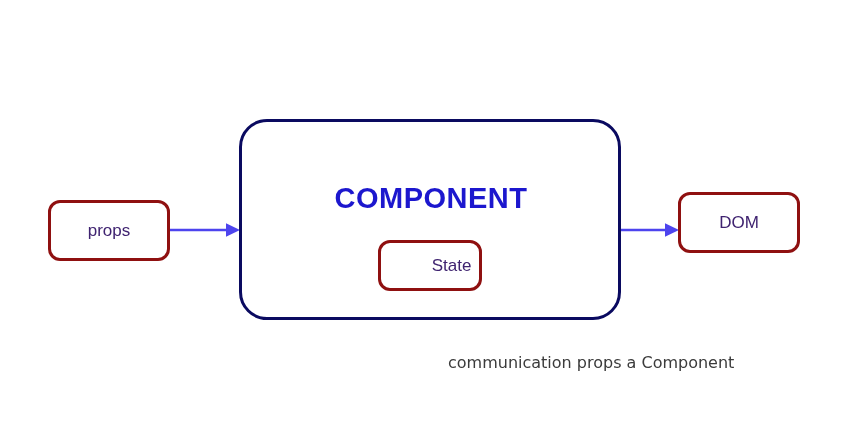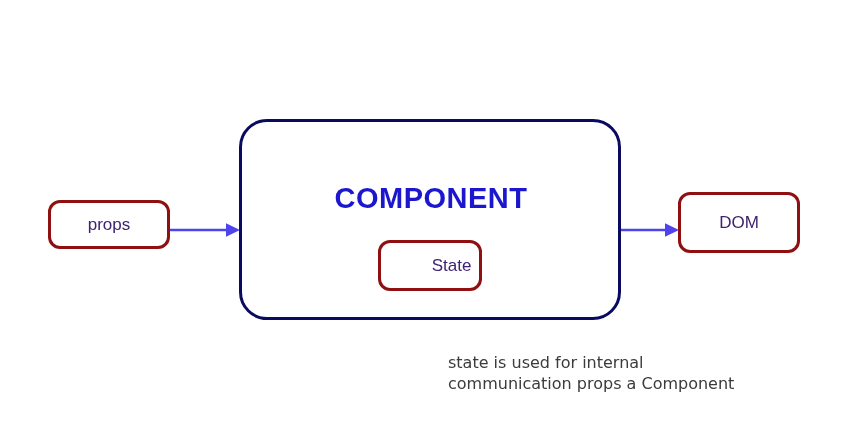--- a/index.html
+++ b/index.html
@@ -46,21 +46,21 @@
     color: var(--component-text);
     font-size: 29px;
     font-weight: bold;
     letter-spacing: 0.5px;
     margin-left: 12px;
   }
   .props-box {
     left: 48px;
     top: 200px;
     width: 122px;
-    height: 49px;
+    height: 61px;
   }
   .dom-box {
     left: 678px;
     top: 192px;
     width: 122px;
     height: 61px;
   }
   .state-box {
     left: 378px;
     top: 240px;
@@ -109,17 +109,16 @@
   <svg class="arrow arrow-2" width="58" height="20" viewBox="0 0 58 20">
     <line x1="0" y1="10" x2="45" y2="10" stroke="var(--arrow)" stroke-width="2.6"></line>
     <polygon points="44,3.2 58,10 44,16.8" fill="var(--arrow)"></polygon>
   </svg>
 
   <div class="box red-box dom-box">
     <span>DOM</span>
   </div>
 
   <div class="caption">
-    <div>state is used for internal</div>
     <div>communication props a Component</div>
   </div>
 
 </div>
 
 </body></html>

